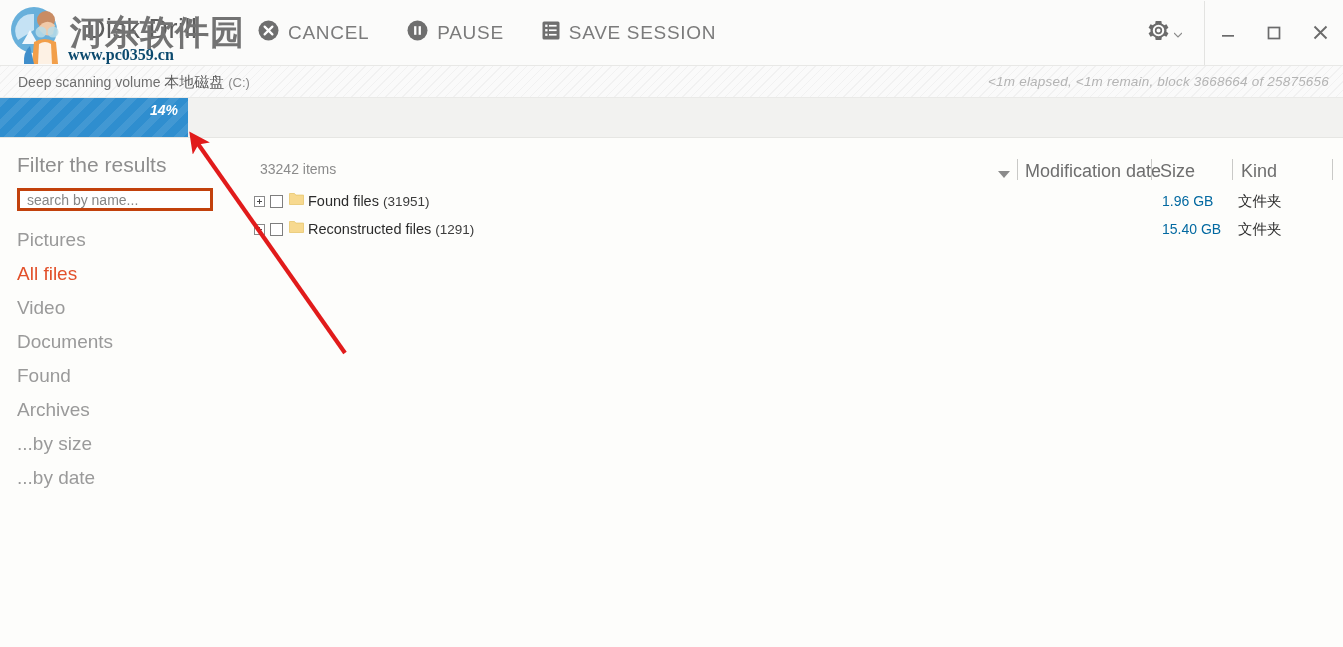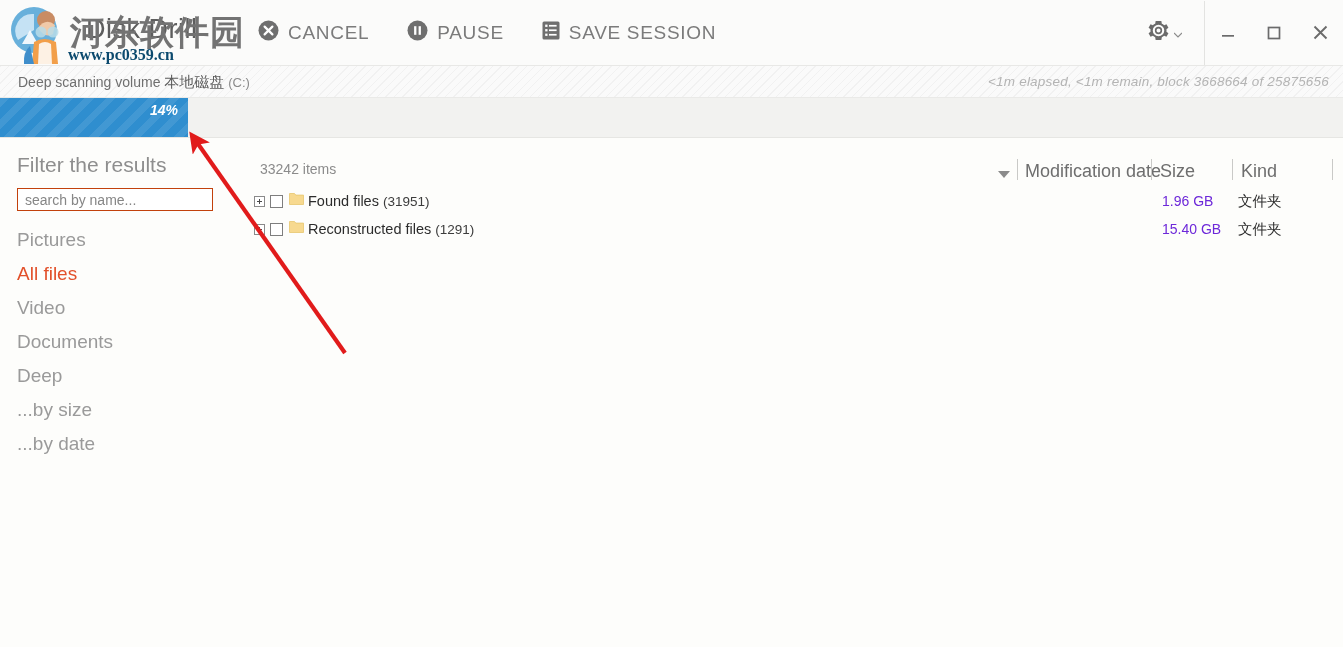--- a/index.html
+++ b/index.html
@@ -160,21 +160,21 @@
     font-size: 21px;
     color: #8e8e8e;
     font-weight: 400;
   }
   #search-input {
     position: absolute;
     left: 17px; top: 49px;
     width: 196px;
     height: 23px;
     box-sizing: border-box;
-    border: 1px solid #c2410c;
+    border: 3px solid #c2410c;
     background: #ffffff;
     font-family: "Liberation Sans", sans-serif;
     font-size: 14px;
     color: #4a4a4a;
     padding: 0 7px;
     border-radius: 0;
     outline: none;
   }
   #search-input::placeholder { color:#868686; opacity:1; }
 
@@ -284,21 +284,21 @@
     left: 63px;
     font-size: 14.5px;
     color: #2c2c2c;
     white-space: nowrap;
   }
   .row-name .cnt { color: #3c3c3c; font-size: 13.5px; }
   .row-size {
     position: absolute;
     left: 917px;
     font-size: 14px;
-    color: #6d28d9;
+    color: #0369a1;
     white-space: nowrap;
   }
   .row-kind {
     position: absolute;
     left: 993px;
     font-size: 14.5px;
     color: #2c2c2c;
     white-space: nowrap;
   }
 
@@ -447,21 +447,22 @@
 <div id="sidebar">
   <div id="filter-title">Filter the results</div>
 
   <input id="search-input" type="text" placeholder="search by name..." style="">
 
   <div id="filter-list">
     <div class="filter-item">Pictures</div>
     <div class="filter-item active" style="color: rgb(226, 80, 42);">All files</div>
     <div class="filter-item">Video</div>
     <div class="filter-item">Documents</div>
-    <div class="filter-item">Deep</div>
+    <div class="filter-item">Found</div>
+    <div class="filter-item">Archives</div>
     <div class="filter-item">...by size</div>
     <div class="filter-item">...by date</div>
   </div>
 </div>
 
 <div id="main">
 
   <div id="items-count">33242 items</div>
 
   <div id="col-headers">

